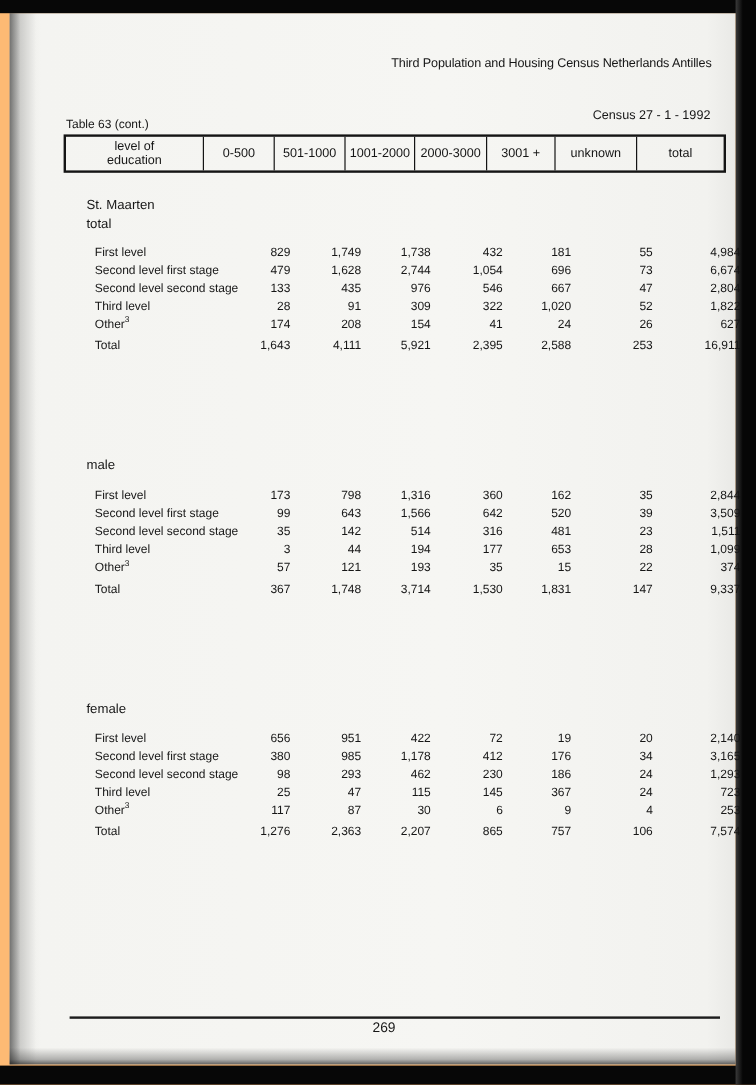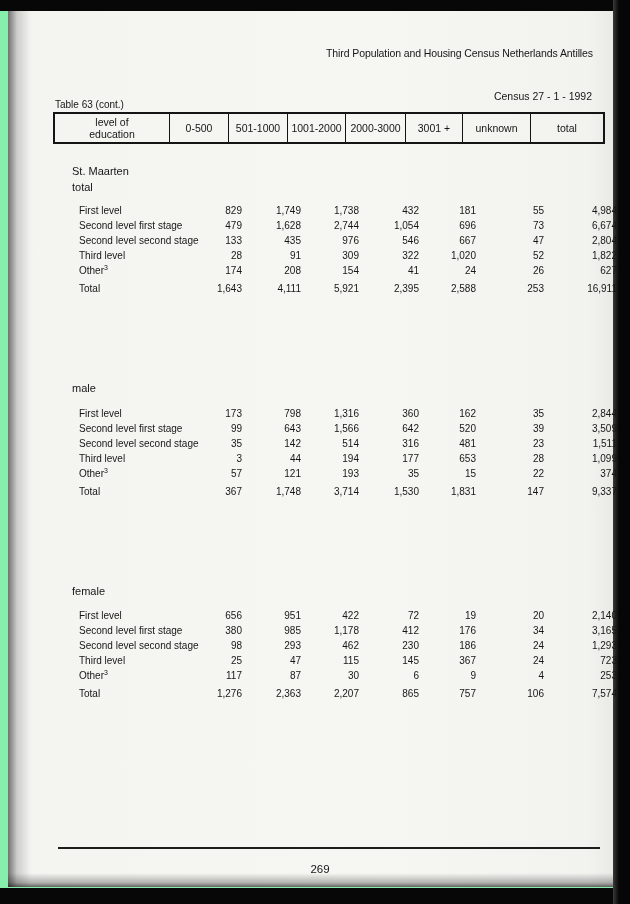--- a/index.html
+++ b/index.html
@@ -1,18 +1,18 @@
 <!DOCTYPE html>
 <html><head>
 <meta charset="utf-8">
 <style>
   html,body { margin:0; padding:0; background:#000; }
   #screen {
     position:relative; width:630px; height:904px; overflow:hidden;
-    background:#86efac;
+    background:#fdba74;
     font-family:"Liberation Sans", sans-serif;
     color:#161616;
   }
   .page {
     position:absolute; left:8px; top:11px; width:605px; height:876px;
     background:linear-gradient(90deg,#e3e3e0 0px,#f4f4f1 26px,#f6f6f3 60%,#f2f2ef 96%,#e9e9e6 100%);
   }
   .page::after { 
     content:""; position:absolute; left:0; right:0; bottom:0; height:14px;
     background:linear-gradient(180deg, rgba(0,0,0,0) 0%, rgba(0,0,0,0.28) 70%, rgba(0,0,0,0.6) 100%);
@@ -69,21 +69,21 @@
   }
   .cell.num { text-align:right; padding-right:10px; font-variant-numeric:tabular-nums; }
   .cell.label { text-align:left; white-space:nowrap; }
   .cell.label sup { font-size:7px; vertical-align:super; line-height:0; }
   .total-slot { margin-top:3px; }
 
   .footnotes { position:absolute; left:55px; top:784px; font-size:8.5px; line-height:13px; }
   .footnote-rule { width:88px; height:1px; background:#1a1a1a; margin-bottom:3px; }
 
   .bottom-rule { position:absolute; left:58px; top:847px; width:542px; height:2px; background:#1c1c1c; }
-  .page-number { position:absolute; left:46px; top:851px; width:548px; text-align:center; font-size:11.5px;margin-top:12px; }
+  .page-number { position:absolute; left:46px; top:851px; width:548px; text-align:center; font-size:11.5px; }
 </style>
 </head>
 <body>
 
 <div id="screen">
   <div class="page"></div>
   <div class="frame-top"></div>
   <div class="frame-bottom"></div>
   <div class="frame-right"></div>
 

